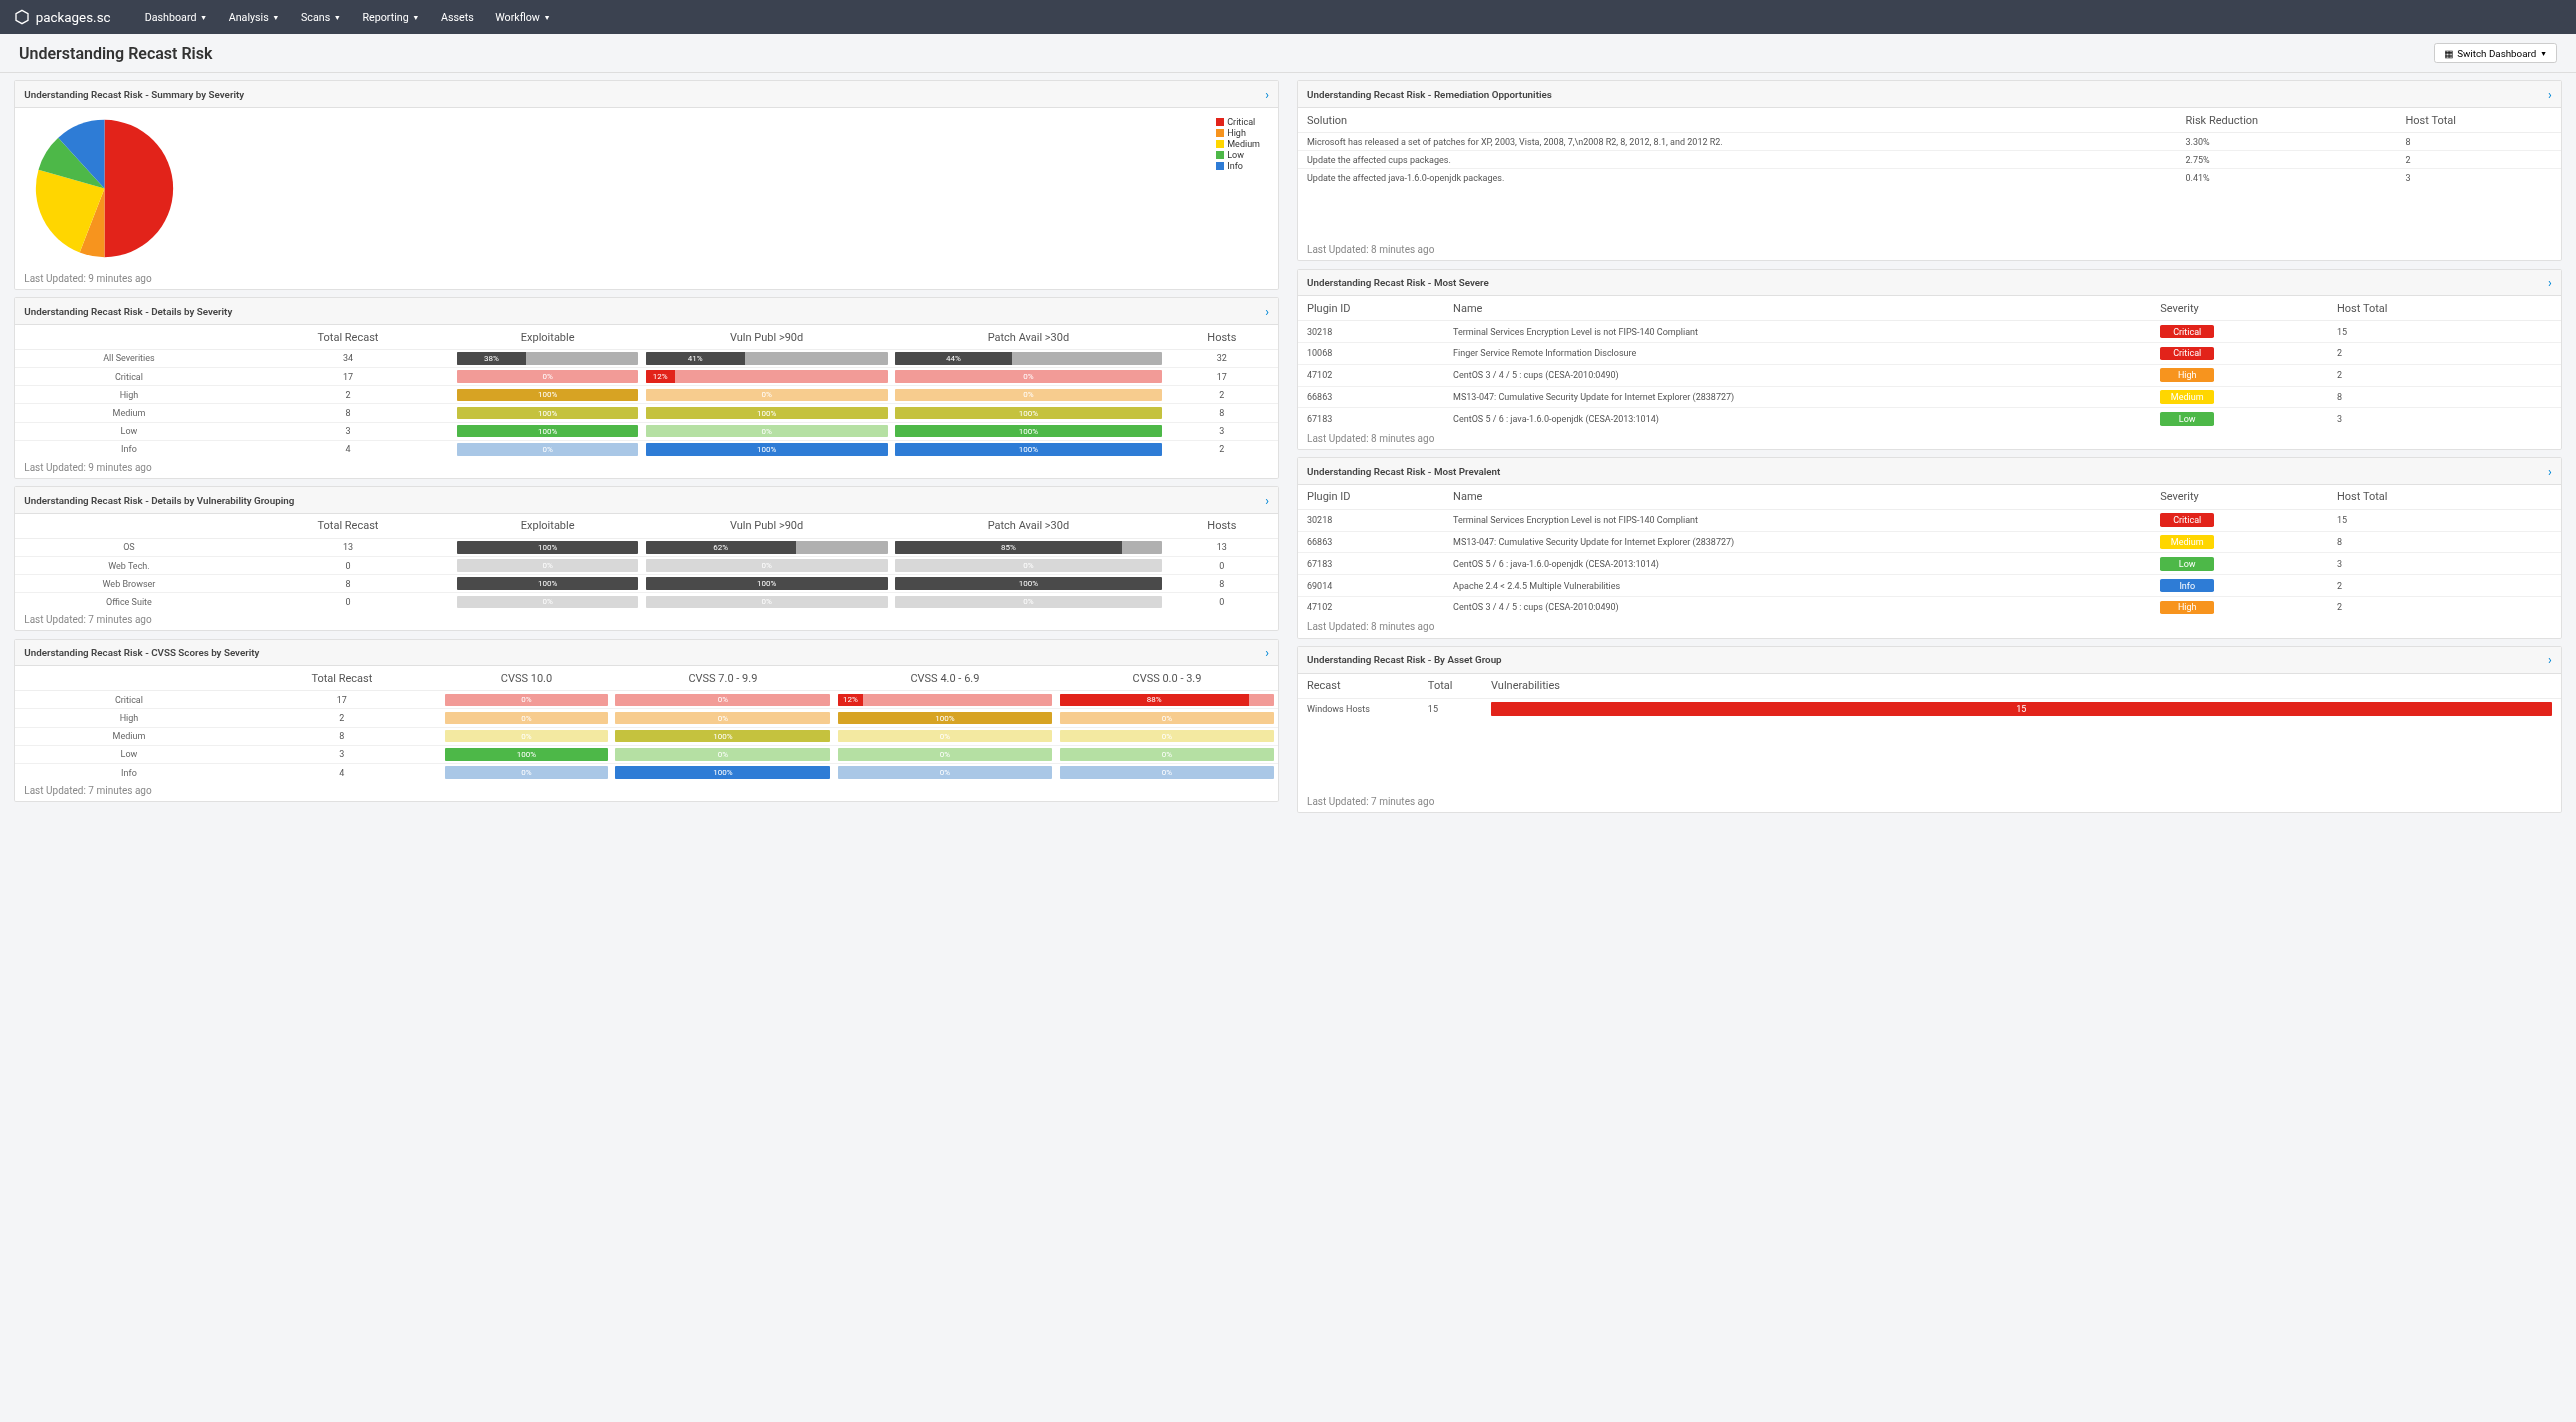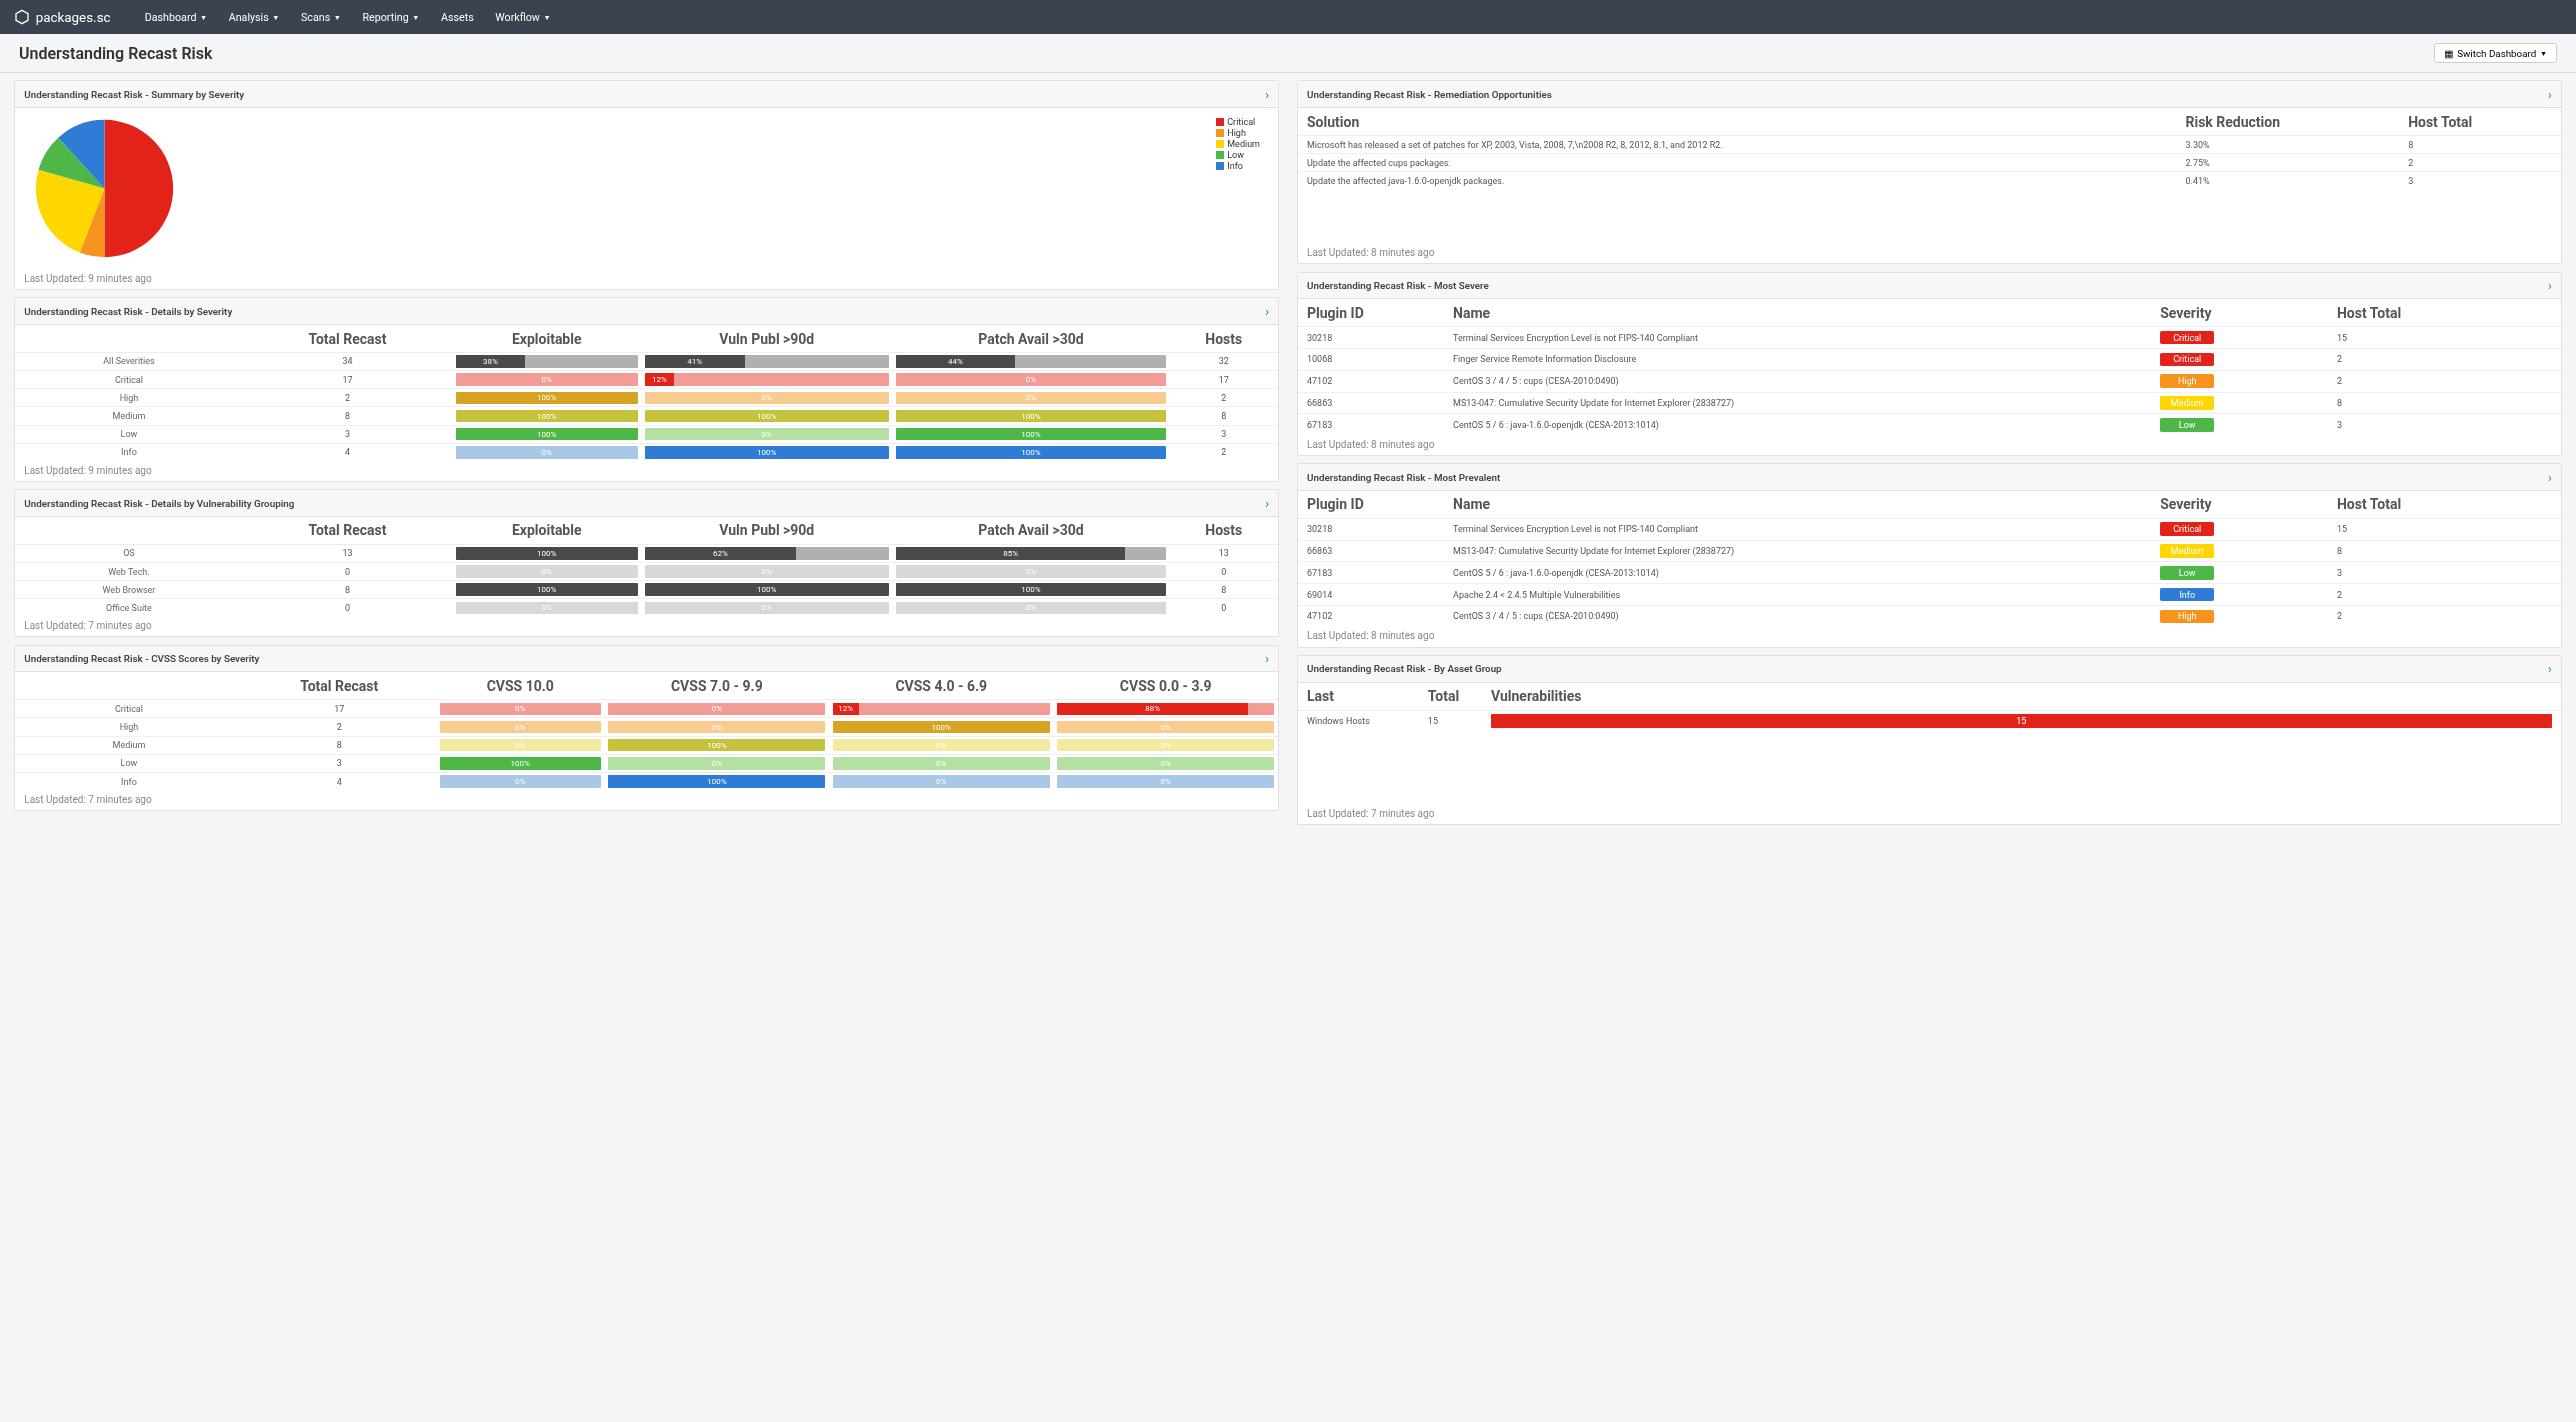--- a/index.html
+++ b/index.html
@@ -18,21 +18,21 @@
 .panel { background:#fff; border:0.9px solid #e0e0e0; border-radius:1.8px; }
 .panel-header { background:#f7f7f7; border-bottom:0.9px solid #e0e0e0; padding:5.4px 9px; display:flex; justify-content:space-between; align-items:center; }
 .panel-title { font-size:9.8px; font-weight:600; color:#444; }
 .panel-chevron { color:#0087d6; font-size:12.5px; cursor:pointer; }
 .panel-footer { font-size:10px; color:#888; padding:3.6px 9px 5.4px; }
 .pie-row { display:flex; justify-content:space-between; align-items:flex-start; padding:9px 18px; }
 .legend { font-size:9px; }
 .legend-item { display:flex; align-items:center; gap:3.6px; margin-bottom:0.9px; }
 .legend-sq { width:8px; height:8px; }
 table { width:100%; border-collapse:collapse; }
-th { text-align:center; font-size:14px; font-weight:700; color:#555; padding:5.4px 3.6px; border-bottom:0.9px solid #eee;margin-top:25px; }
+th { text-align:center; font-size:11px; font-weight:400; color:#555; padding:5.4px 3.6px; border-bottom:0.9px solid #eee;margin-top:25px; }
 th.left, td.left { text-align:left; }
 td { text-align:center; font-size:9px; padding:3.6px 3.6px; border-bottom:0.9px solid #f0f0f0; color:#555; }
 tr:last-child td { border-bottom:none; }
 .bar-cell { padding:1.8px 3.6px; }
 .bar { height:12.5px; position:relative; background:#e8e8e8; border-radius:0.9px; overflow:hidden; display:flex; }
 .bar-seg { height:100%; display:flex; align-items:center; justify-content:center; font-size:8px; color:#fff; }
 .bar-rem { flex:1; background:transparent; }
 .sev-badge { display:inline-block; min-width:54px; padding:1.8px 9px; border-radius:1.8px; color:#fff; font-size:9px; text-align:center; }
 .asset-bar { height:14.3px; display:flex; border-radius:0.9px; overflow:hidden; }
 .asset-seg { display:flex; align-items:center; justify-content:center; color:#fff; font-size:9px; }
@@ -631,21 +631,21 @@
     </div>
 
     <div class="panel">
       <div class="panel-header">
           <span class="panel-title">Understanding Recast Risk - By Asset Group</span>
           <span class="panel-chevron">›</span>
         </div>
       <table id="tbl-asset">
           <tbody>
             <tr>
-              <th class="left" style="width:10%;padding-left:9px">Last</th>
+              <th class="left" style="width:10%;padding-left:9px">Recast</th>
               <th class="left" style="width:5%">Total</th>
               <th class="left">Vulnerabilities</th>
             </tr>
             <tr>
               <td class="left" style="padding-left:9px">Windows Hosts</td>
               <td class="left">15</td>
               <td style="padding:3.6px 9px 3.6px 3.6px">
                 <div class="asset-bar">
                   <div class="asset-seg" style="width:100%;background:#e2231a">15</div>
                 </div>

